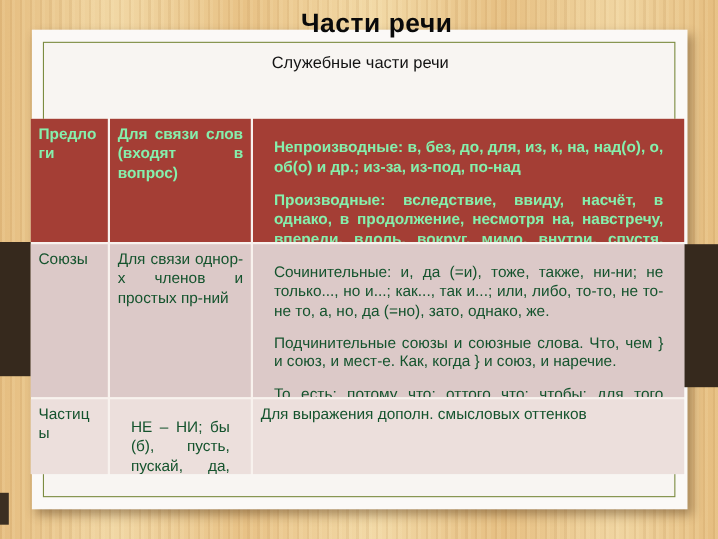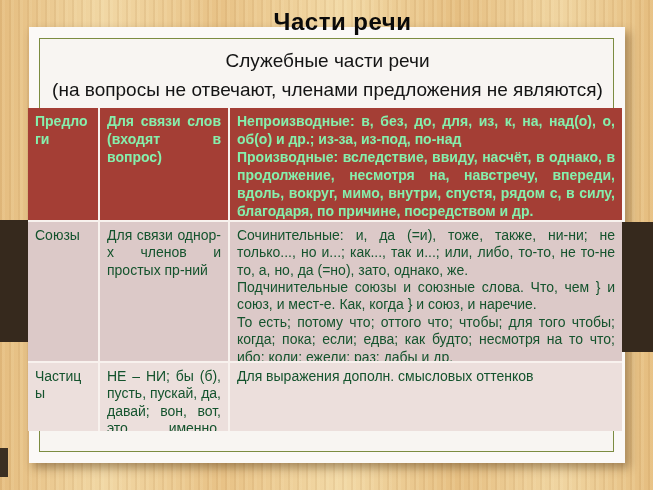--- a/index.html
+++ b/index.html
@@ -27,32 +27,32 @@
     position:absolute;left:16px;top:8px;width:100%;margin:0;
     text-align:center;font-size:24px;font-weight:bold;color:#0a0a0a;
     letter-spacing:0.5px;z-index:5;
   }
   .green-box{
     position:absolute;left:39px;top:38px;width:575px;height:414px;
     border:1px solid #7c8c41;background:#f8f5f2;box-sizing:border-box;z-index:1;
   }
   .box-header{
     position:absolute;left:39px;top:47px;width:577px;z-index:2;
-    text-align:center;font-size:19px;color:#141414;line-height:1.5;
+    text-align:center;font-size:15px;color:#141414;line-height:1.5;
   }
   .grammar-table{
     position:absolute;left:28px;top:108px;width:594px;z-index:3;
     display:grid;grid-template-columns:70px 128px 1fr;
     grid-template-rows:112px 139px 68px;gap:2px;background:#f8f2ee;
   }
   .cell{
     padding:5px 7px;font-size:14px;line-height:1.24;color:#14532d;
     text-align:justify;overflow:hidden;overflow-wrap:break-word;box-sizing:border-box;
   }
-  .cell p{margin:0;}
+  .cell p{margin:12px;}
   .red{background:#a43e35;color:#86efac;font-weight:bold;line-height:1.28;}
   .pink{background:#dcc9c8;}
   .lightpink{background:#ecdfdc;}
 </style>
 </head>
 <body>
 
 <div class="slide">
 
   <div class="panel"></div>
@@ -60,21 +60,20 @@
   <div class="edge edge-left"></div>
   <div class="edge edge-right"></div>
   <div class="edge edge-bottom-left"></div>
 
   <h1 class="title">Части речи</h1>
 
   <div class="green-box"></div>
 
   <div class="box-header">
     <div>Служебные  части речи</div>
-    <div>(на вопросы не отвечают, членами  предложения  не являются)</div>
   </div>
 
   <div class="grammar-table">
 
     <div class="cell red">Предлоги</div>
     <div class="cell red">Для связи слов (входят в вопрос)</div>
     <div class="cell red">
       <p>Непроизводные: в, без, до, для, из, к, на, над(о), о, об(о) и др.; из-за, из-под, по-над</p>
       <p>Производные: вследствие, ввиду, насчёт, в однако, в продолжение, несмотря на, навстречу, впереди, вдоль, вокруг, мимо, внутри, спустя, рядом с, в силу, благодаря, по причине, посредством и др.</p>
     </div>

